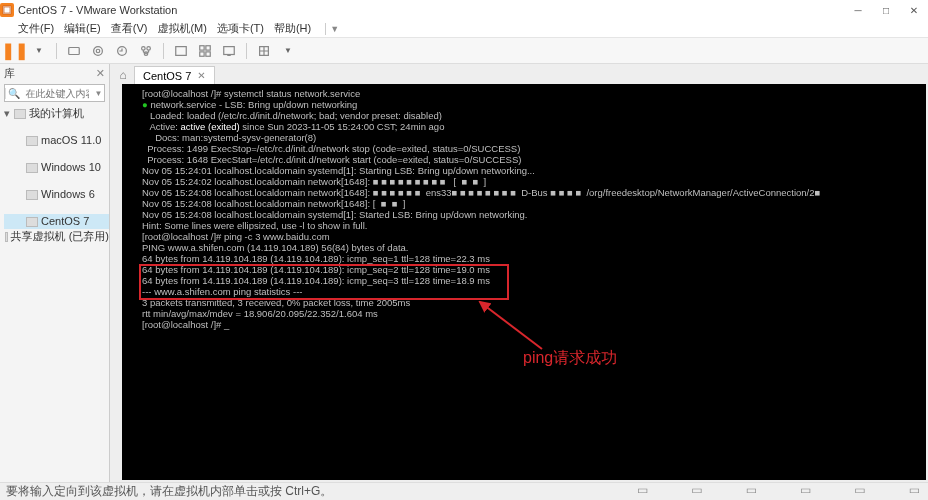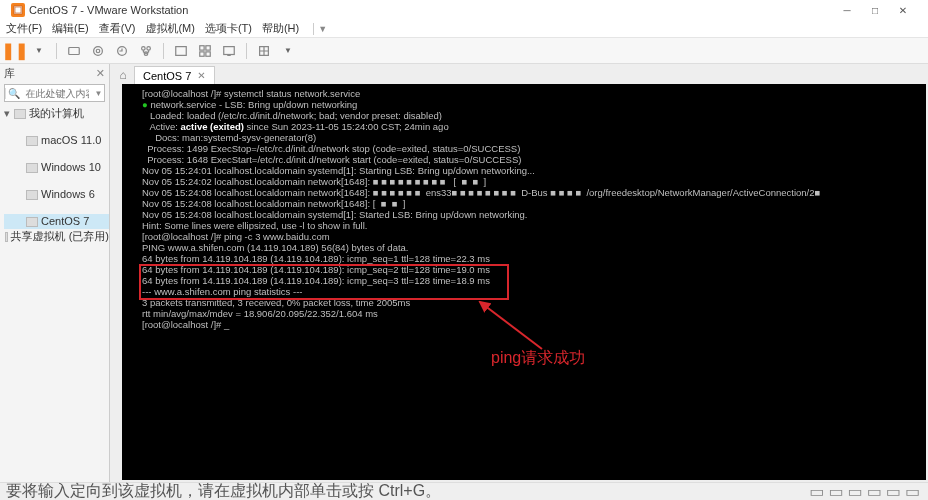--- a/index.html
+++ b/index.html
@@ -1,25 +1,25 @@
 <!DOCTYPE html>
 <html><head>
 <meta charset="utf-8">
 <style>
 * { margin: 0; padding: 0; box-sizing: border-box; font-family: "Microsoft YaHei", "Segoe UI", Tahoma, sans-serif; }
 html, body { width: 928px; height: 500px; overflow: hidden; background: #fff; }
 
 
-.titlebar { height: 20px; display: flex; align-items: center; padding: 0 11px; background: #fff; font-size: 11px; color: #333; }
+.titlebar { height: 20px; display: flex; align-items: center; padding: 0 0; background: #fff; font-size: 11px; color: #333; }
 .titlebar .app-icon { width: 14px; height: 14px; background: #f58220; border-radius: 2px; margin-right: 4px; display: inline-flex; align-items: center; justify-content: center; }
 .titlebar .title { flex: 1; }
 .titlebar .winbtn { width: 28px; height: 18px; display: inline-flex; align-items: center; justify-content: center; color: #555; font-size: 10px; }
 
 
-.menubar { height: 18px; display: flex; align-items: center; padding: 0 6px; font-size: 11px; color: #333; background: #fff; border-bottom: 1px solid #e5e5e5; }
+.menubar { height: 18px; display: flex; align-items: center; padding: 0 18px; font-size: 11px; color: #333; background: #fff; border-bottom: 1px solid #e5e5e5; }
 .menubar span { margin-right: 10px; cursor: default; }
 
 
 .toolbar { height: 26px; display: flex; align-items: center; padding: 0 6px; background: #f7f7f7; border-bottom: 1px solid #ddd; gap: 6px; }
 .toolbar .sep { width: 1px; height: 16px; background: #ccc; margin: 0 2px; }
 .toolbar .btn { width: 18px; height: 18px; display: inline-flex; align-items: center; justify-content: center; color: #666; }
 .toolbar .pause { color: #f58220; font-weight: bold; }
 .toolbar svg { stroke: #888; fill: none; stroke-width: 1.4; }
 
 
@@ -41,27 +41,27 @@
 
 .content { flex: 1; display: flex; flex-direction: column; background: #eee; }
 .tabs { height: 20px; display: flex; align-items: flex-end; padding-left: 4px; background: #eee; }
 .tab-home { width: 18px; height: 18px; display: inline-flex; align-items: center; justify-content: center; color: #777; font-size: 12px; margin-right: 2px; }
 .tab { height: 18px; display: inline-flex; align-items: center; padding: 0 8px; font-size: 11px; background: #fff; border: 1px solid #ccc; border-bottom: none; }
 .tab .x { margin-left: 6px; color: #888; font-size: 10px; }
 
 .terminal { flex: 1; margin: 0 2px 2px 12px; background: #000; color: #bfbfbf; position: relative; overflow: hidden; }
 .term-inner { position: absolute; top: 4px; left: 20px; right: 4px; font-family: "Courier New", Consolas, monospace; font-size: 9.5px; line-height: 11px; white-space: pre; color: #bfbfbf; }
 .term-inner .green { color: #22c522; }
-.term-inner .bold { font-weight: bold; color: #fff; }
+.term-inner .bold { font-weight: normal; color: #fff; }
 .highlight-box { position: absolute; border: 2px solid #d8262c; pointer-events: none; }
 .arrow-svg { position: absolute; pointer-events: none; }
 .annotation { position: absolute; color: #d8262c; font-size: 16px; font-family: "Microsoft YaHei", sans-serif; }
 
 
-.statusbar { height: 18px; display: flex; align-items: center; padding: 0 6px; font-size: 16px; background: #efefef; color: #555; border-top: 1px solid #ddd; }
+.statusbar { height: 18px; display: flex; padding: 0 6px; font-size: 12px; background: #efefef; color: #555; border-top: 1px solid #ddd; gap: 39px; }
 .statusbar .spacer { flex: 1; }
 </style>
 </head>
 <body>
 
 <div class="titlebar">
   <span class="app-icon">
     <svg width="10" height="10" viewBox="0 0 10 10">
         <rect x="1" y="1" width="8" height="8" fill="#fff" stroke="#c05010" stroke-width="0.6"></rect>
         <rect x="2" y="2" width="6" height="6" fill="none" stroke="#c05010" stroke-width="0.6"></rect>
@@ -198,21 +198,21 @@
       <div class="term-inner" id="termlines"><div>[root@localhost /]# systemctl status network.service</div><div><span class="green">●</span> network.service - LSB: Bring up/down networking</div><div>   Loaded: loaded (/etc/rc.d/init.d/network; bad; vendor preset: disabled)</div><div>   Active: <span class="green bold">active (exited)</span> since Sun 2023-11-05 15:24:00 CST; 24min ago</div><div>     Docs: man:systemd-sysv-generator(8)</div><div>  Process: 1499 ExecStop=/etc/rc.d/init.d/network stop (code=exited, status=0/SUCCESS)</div><div>  Process: 1648 ExecStart=/etc/rc.d/init.d/network start (code=exited, status=0/SUCCESS)</div><div></div><div>Nov 05 15:24:01 localhost.localdomain systemd[1]: Starting LSB: Bring up/down networking...</div><div>Nov 05 15:24:02 localhost.localdomain network[1648]: ■ ■ ■ ■ ■ ■ ■ ■ ■   [  ■  ■  ]</div><div>Nov 05 15:24:08 localhost.localdomain network[1648]: ■ ■ ■ ■ ■ ■  ens33■ ■ ■ ■ ■ ■ ■ ■  D-Bus ■ ■ ■ ■  /org/freedesktop/NetworkManager/ActiveConnection/2■</div><div>Nov 05 15:24:08 localhost.localdomain network[1648]: [  ■  ■  ]</div><div>Nov 05 15:24:08 localhost.localdomain systemd[1]: Started LSB: Bring up/down networking.</div><div>Hint: Some lines were ellipsized, use -l to show in full.</div><div>[root@localhost /]# ping -c 3 www.baidu.com</div><div>PING www.a.shifen.com (14.119.104.189) 56(84) bytes of data.</div><div>64 bytes from 14.119.104.189 (14.119.104.189): icmp_seq=1 ttl=128 time=22.3 ms</div><div>64 bytes from 14.119.104.189 (14.119.104.189): icmp_seq=2 ttl=128 time=19.0 ms</div><div>64 bytes from 14.119.104.189 (14.119.104.189): icmp_seq=3 ttl=128 time=18.9 ms</div><div></div><div>--- www.a.shifen.com ping statistics ---</div><div>3 packets transmitted, 3 received, 0% packet loss, time 2005ms</div><div>rtt min/avg/max/mdev = 18.906/20.095/22.352/1.604 ms</div><div>[root@localhost /]# _</div></div>
       <div class="highlight-box" style="left:17px; top:180px; width:370px; height:36px;"></div>
       <svg class="arrow-svg" style="left:350px; top:210px;" width="80" height="60">
         <defs>
             <marker id="ah" markerWidth="6" markerHeight="6" refX="5" refY="3" orient="auto">
               <path d="M0,0 L6,3 L0,6 Z" fill="#d8262c"></path>
             </marker>
           </defs>
         <line x1="70" y1="55" x2="8" y2="8" stroke="#d8262c" stroke-width="2" marker-end="url(#ah)"></line>
       </svg>
-      <div class="annotation" style="left:369px; top:264px;">ping请求成功</div>
+      <div class="annotation" style="left:401px; top:264px;">ping请求成功</div>
     </div>
   </div>
 
 </div>
 
 <div class="statusbar">
   <span>要将输入定向到该虚拟机，请在虚拟机内部单击或按 Ctrl+G。</span>
   <span class="spacer"></span>
   <span style="margin:0 2px;color:#888">▭</span>
   <span style="margin:0 2px;color:#888">▭</span>

